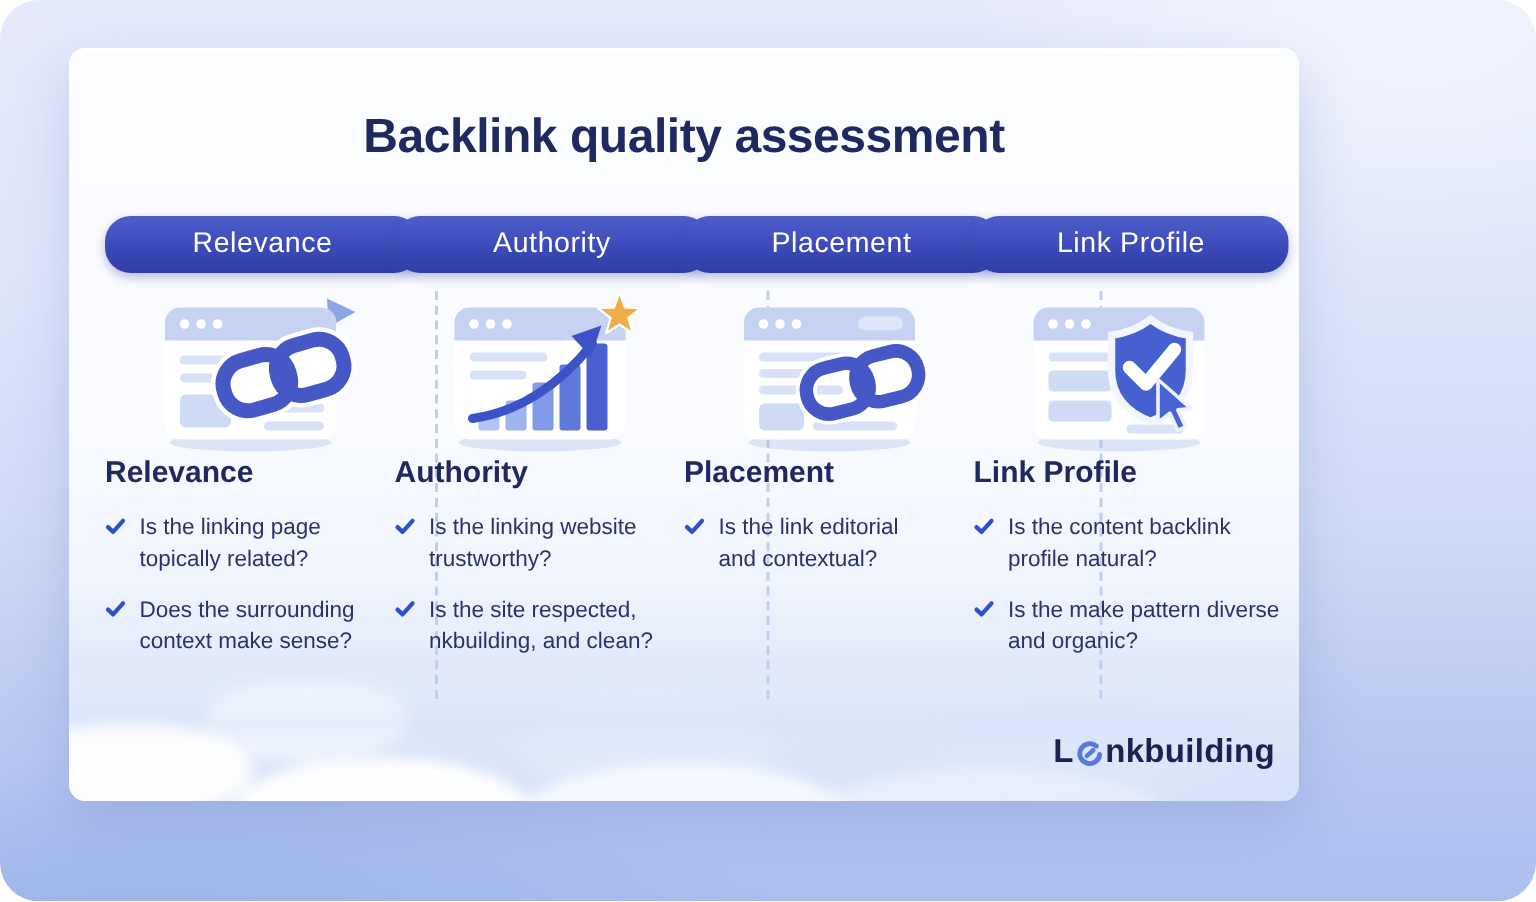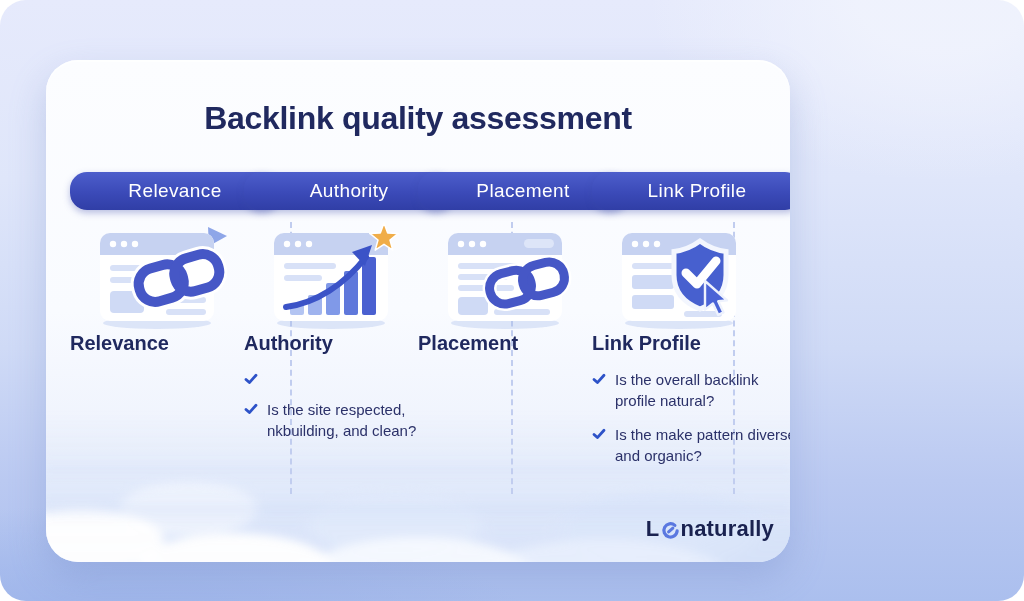--- a/index.html
+++ b/index.html
@@ -8,22 +8,22 @@
   .stage{
     position:relative;width:1024px;height:601px;overflow:hidden;
     border-radius:26px;
     background:
       radial-gradient(420px 260px at 92% 0%, rgba(240,243,253,.9) 20%, rgba(240,243,253,0) 70%),
       radial-gradient(700px 240px at 10% 110%, #9db4ea 15%, rgba(157,180,234,0) 65%),
       linear-gradient(180deg,#e6eafc 0%,#dfe6fa 30%,#cfdaf6 58%,#bac9f1 80%,#abbfee 100%);
   }
 
   .card{
-    position:absolute;left:46px;top:60px;width:744px;height:502px;
-    border-radius:32px;overflow:hidden;
+    position:absolute;left:46px;top:32px;width:820px;height:502px;
+    border-radius:11px;overflow:hidden;
     background:linear-gradient(180deg,#fcfdff 0%,#f9fbff 50%,#f0f4fd 72%,#e4ecfb 100%);
     box-shadow:0 16px 36px rgba(118,140,200,.32), 0 2px 0 rgba(255,255,255,.7) inset;
   }
 
   .clouds{
     position:absolute;left:-10px;right:-10px;bottom:-14px;height:160px;
     filter:blur(4px);
     background:
       radial-gradient(140px 55px at 6% 78%,  rgba(255,255,255,.95) 55%, rgba(255,255,255,0) 62%),
       radial-gradient(170px 62px at 26% 96%, rgba(255,255,255,.95) 55%, rgba(255,255,255,0) 62%),
@@ -110,20 +110,36 @@
             <rect x="84" y="88" width="40" height="6" rx="3" fill="#d8e1f7"></rect>
             <g transform="translate(97 57) rotate(-16)">
               <rect x="-41" y="-17" width="45" height="34" rx="16" fill="none" stroke="#ffffff" stroke-width="16"></rect>
               <rect x="-4" y="-17" width="45" height="34" rx="16" fill="none" stroke="#ffffff" stroke-width="16"></rect>
               <rect x="-41" y="-17" width="45" height="34" rx="16" fill="none" stroke="#4657c6" stroke-width="10"></rect>
               <rect x="-4" y="-17" width="45" height="34" rx="16" fill="none" stroke="#4657c6" stroke-width="10"></rect>
             </g>
           </svg>
         </div>
         <div class="subtitle">Relevance</div>
+        <div class="bullets">
+          <div class="bullet">
+            <svg class="check-icon" width="14" height="14" viewBox="0 0 14 14">
+                <path d="M2 7.4 L5.4 10.6 L12 3.2" fill="none" stroke="#2d52c8" stroke-width="2.8" stroke-linecap="round" stroke-linejoin="round"></path>
+              </svg>
+            <span class="bullet-text">Is the linking page
+topically related?</span>
+          </div>
+          <div class="bullet">
+            <svg class="check-icon" width="14" height="14" viewBox="0 0 14 14">
+                <path d="M2 7.4 L5.4 10.6 L12 3.2" fill="none" stroke="#2d52c8" stroke-width="2.8" stroke-linecap="round" stroke-linejoin="round"></path>
+              </svg>
+            <span class="bullet-text">Does the surrounding
+context make sense?</span>
+          </div>
+        </div>
       </div>
 
       <div class="col">
         <div class="pill">Authority</div>
         <div class="icon-wrap">
           <svg width="150" height="110" viewBox="0 0 150 110">
             <ellipse cx="75" cy="102" rx="54" ry="6" fill="rgba(170,190,235,0.35)"></ellipse>
             <rect x="18" y="12" width="114" height="88" rx="10" fill="#ffffff"></rect>
             <path d="M18 34 v-12 a10 10 0 0 1 10 -10 h94 a10 10 0 0 1 10 10 v12 z" fill="#c6d2f1"></path>
             <circle cx="31" cy="23" r="3.2" fill="#fff"></circle>
@@ -140,20 +156,22 @@
             <path d="M116 24 L96 31 L109 45 Z" fill="#3b53c7"></path>
             <path d="M128 2 L131.7 11.9 L142.3 12.4 L134 19 L136.8 29.1 L128 23.3 L119.2 29.1 L122 19 L113.7 12.4 L124.3 11.9 Z" fill="#f0ad49" stroke="#fff" stroke-width="1.5" stroke-linejoin="round"></path>
           </svg>
         </div>
         <div class="subtitle">Authority</div>
         <div class="bullets">
           <div class="bullet">
             <svg class="check-icon" width="14" height="14" viewBox="0 0 14 14">
                 <path d="M2 7.4 L5.4 10.6 L12 3.2" fill="none" stroke="#2d52c8" stroke-width="2.8" stroke-linecap="round" stroke-linejoin="round"></path>
               </svg>
+            <span class="bullet-text">Is the linking website
+trustworthy?</span>
           </div>
           <div class="bullet">
             <svg class="check-icon" width="14" height="14" viewBox="0 0 14 14">
                 <path d="M2 7.4 L5.4 10.6 L12 3.2" fill="none" stroke="#2d52c8" stroke-width="2.8" stroke-linecap="round" stroke-linejoin="round"></path>
               </svg>
             <span class="bullet-text">Is the site respected,
 nkbuilding, and clean?</span>
           </div>
         </div>
       </div>
@@ -177,20 +195,27 @@
             <g transform="translate(97 62) rotate(-14)">
               <rect x="-38" y="-15.5" width="42" height="31" rx="15" fill="none" stroke="#ffffff" stroke-width="14"></rect>
               <rect x="-4" y="-15.5" width="42" height="31" rx="15" fill="none" stroke="#ffffff" stroke-width="14"></rect>
               <rect x="-38" y="-15.5" width="42" height="31" rx="15" fill="none" stroke="#4657c6" stroke-width="9"></rect>
               <rect x="-4" y="-15.5" width="42" height="31" rx="15" fill="none" stroke="#4657c6" stroke-width="9"></rect>
             </g>
           </svg>
         </div>
         <div class="subtitle">Placement</div>
         <div class="bullets">
+          <div class="bullet">
+            <svg class="check-icon" width="14" height="14" viewBox="0 0 14 14">
+                <path d="M2 7.4 L5.4 10.6 L12 3.2" fill="none" stroke="#2d52c8" stroke-width="2.8" stroke-linecap="round" stroke-linejoin="round"></path>
+              </svg>
+            <span class="bullet-text">Is the link editorial
+and contextual?</span>
+          </div>
         </div>
       </div>
 
       <div class="col">
         <div class="pill">Link Profile</div>
         <div class="icon-wrap">
           <svg width="150" height="110" viewBox="0 0 150 110">
             <ellipse cx="75" cy="102" rx="54" ry="6" fill="rgba(170,190,235,0.35)"></ellipse>
             <rect x="18" y="12" width="114" height="88" rx="10" fill="#ffffff"></rect>
             <path d="M18 34 v-12 a10 10 0 0 1 10 -10 h94 a10 10 0 0 1 10 10 v12 z" fill="#c6d2f1"></path>
@@ -207,37 +232,37 @@
               <path d="M0 0 L0 13 L3.6 10.2 L6 15.4 L8.4 14.3 L6 9.2 L10 8.8 Z" fill="#4a63d6" stroke="#eef2fd" stroke-width="1.1" stroke-linejoin="round"></path>
             </g>
           </svg>
         </div>
         <div class="subtitle">Link Profile</div>
         <div class="bullets">
           <div class="bullet">
             <svg class="check-icon" width="14" height="14" viewBox="0 0 14 14">
                 <path d="M2 7.4 L5.4 10.6 L12 3.2" fill="none" stroke="#2d52c8" stroke-width="2.8" stroke-linecap="round" stroke-linejoin="round"></path>
               </svg>
-            <span class="bullet-text">Is the overall backlink
+            <span class="bullet-text">Is the content backlink
 profile natural?</span>
           </div>
           <div class="bullet">
             <svg class="check-icon" width="14" height="14" viewBox="0 0 14 14">
                 <path d="M2 7.4 L5.4 10.6 L12 3.2" fill="none" stroke="#2d52c8" stroke-width="2.8" stroke-linecap="round" stroke-linejoin="round"></path>
               </svg>
             <span class="bullet-text">Is the make pattern diverse
 and organic?</span>
           </div>
         </div>
       </div>
 
     </div>
 
     <div class="logo">
       <span>L</span>
       <svg class="glyph" width="19" height="19" viewBox="0 0 20 20">
         <path d="M14.6 4.6 A7 7 0 1 0 17 10.5" fill="none" stroke="#5b78e0" stroke-width="3.4" stroke-linecap="round"></path>
         <path d="M8 11.5 L12.5 7.5" stroke="#5b78e0" stroke-width="3.2" stroke-linecap="round"></path>
       </svg>
-      <span>naturally</span>
+      <span>nkbuilding</span>
     </div>
   </div>
 </div>
 
 </body></html>

